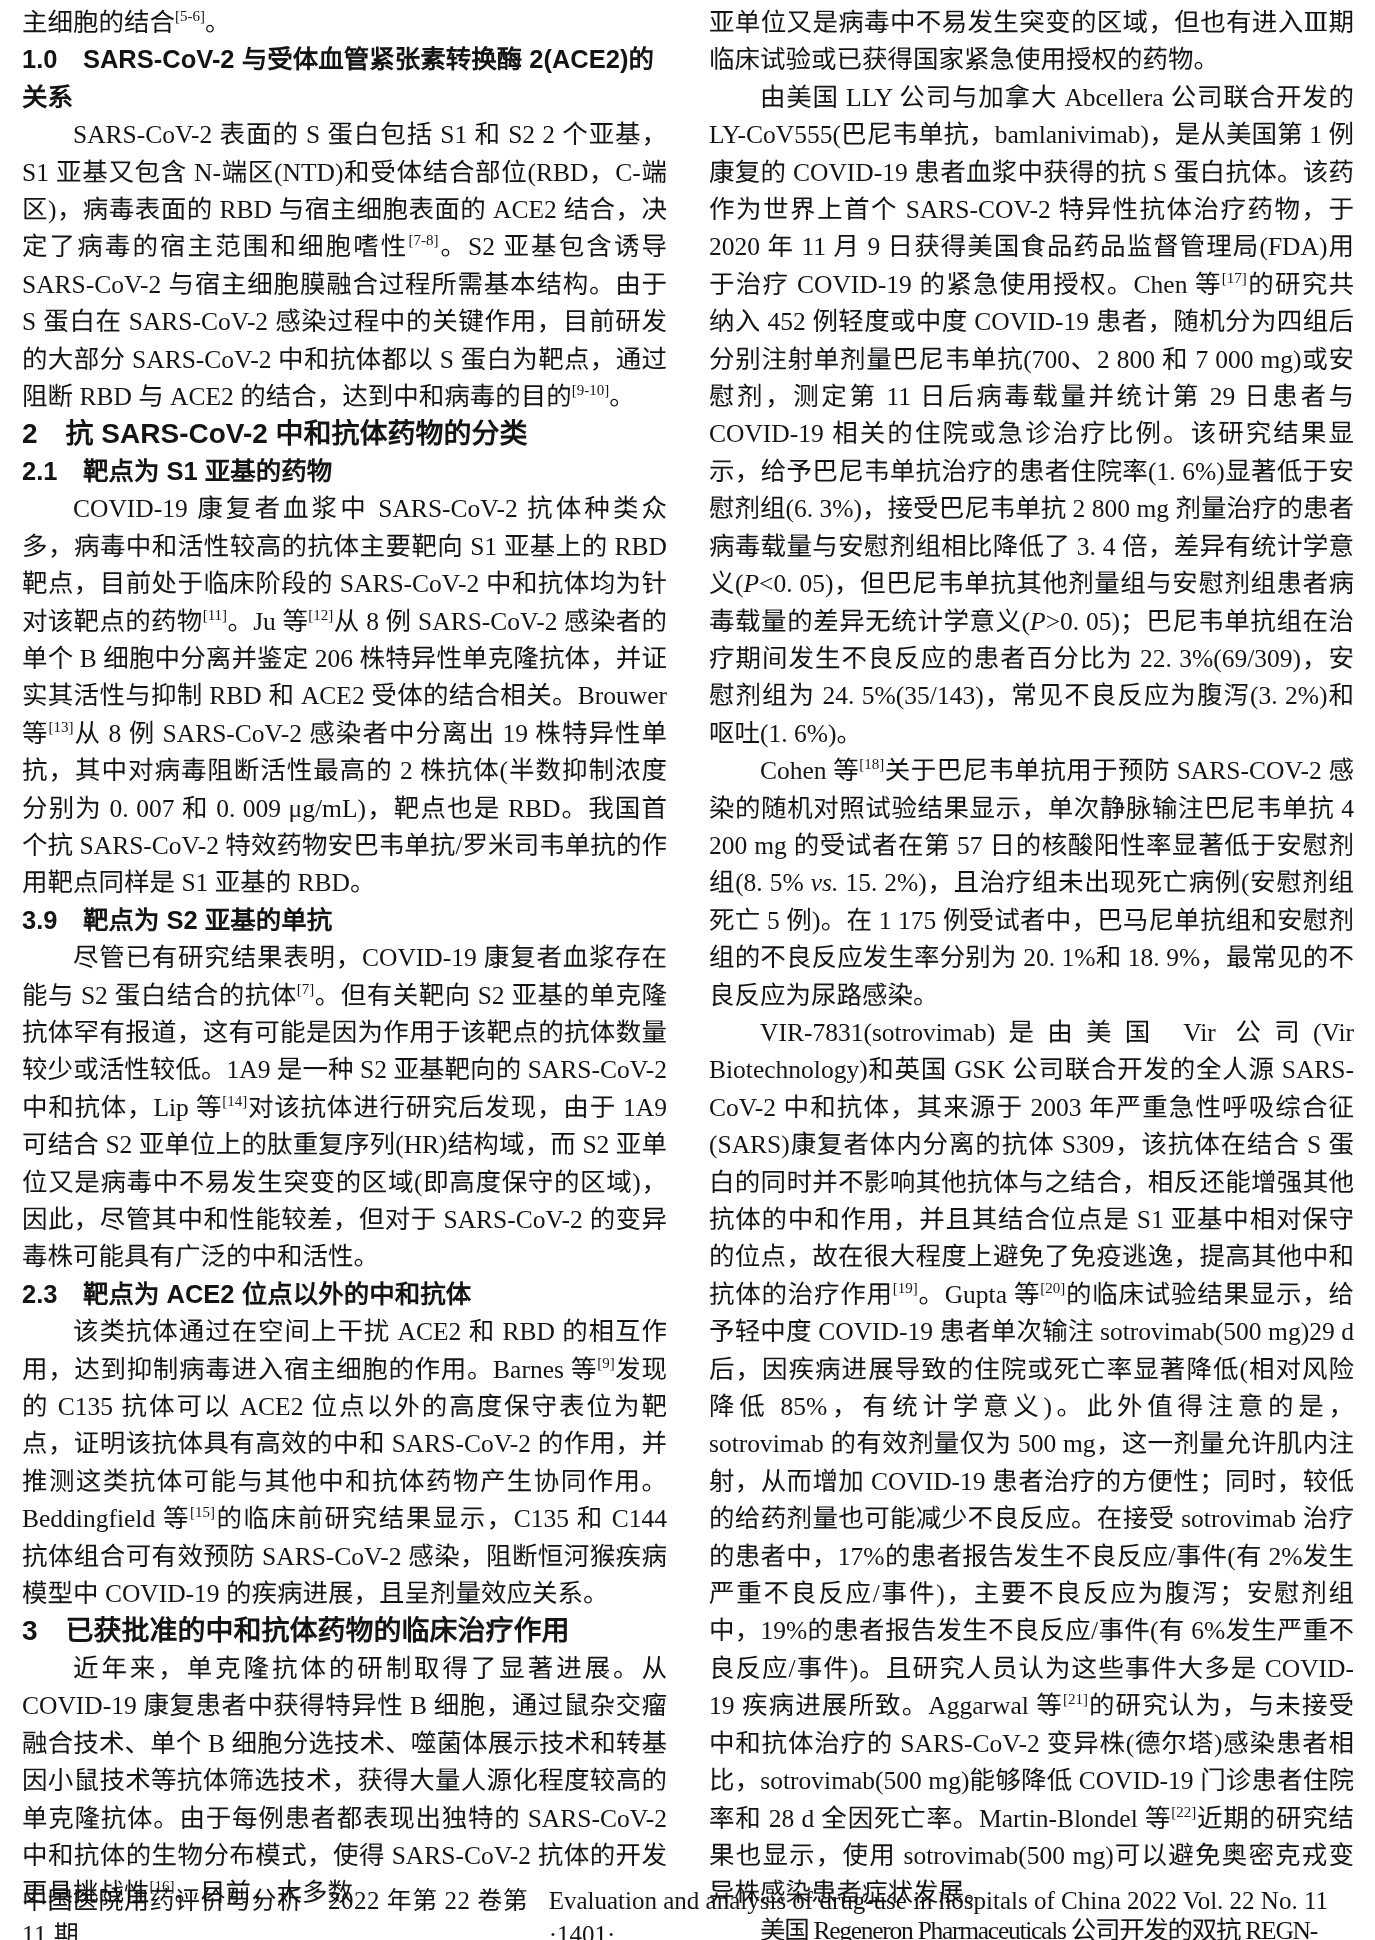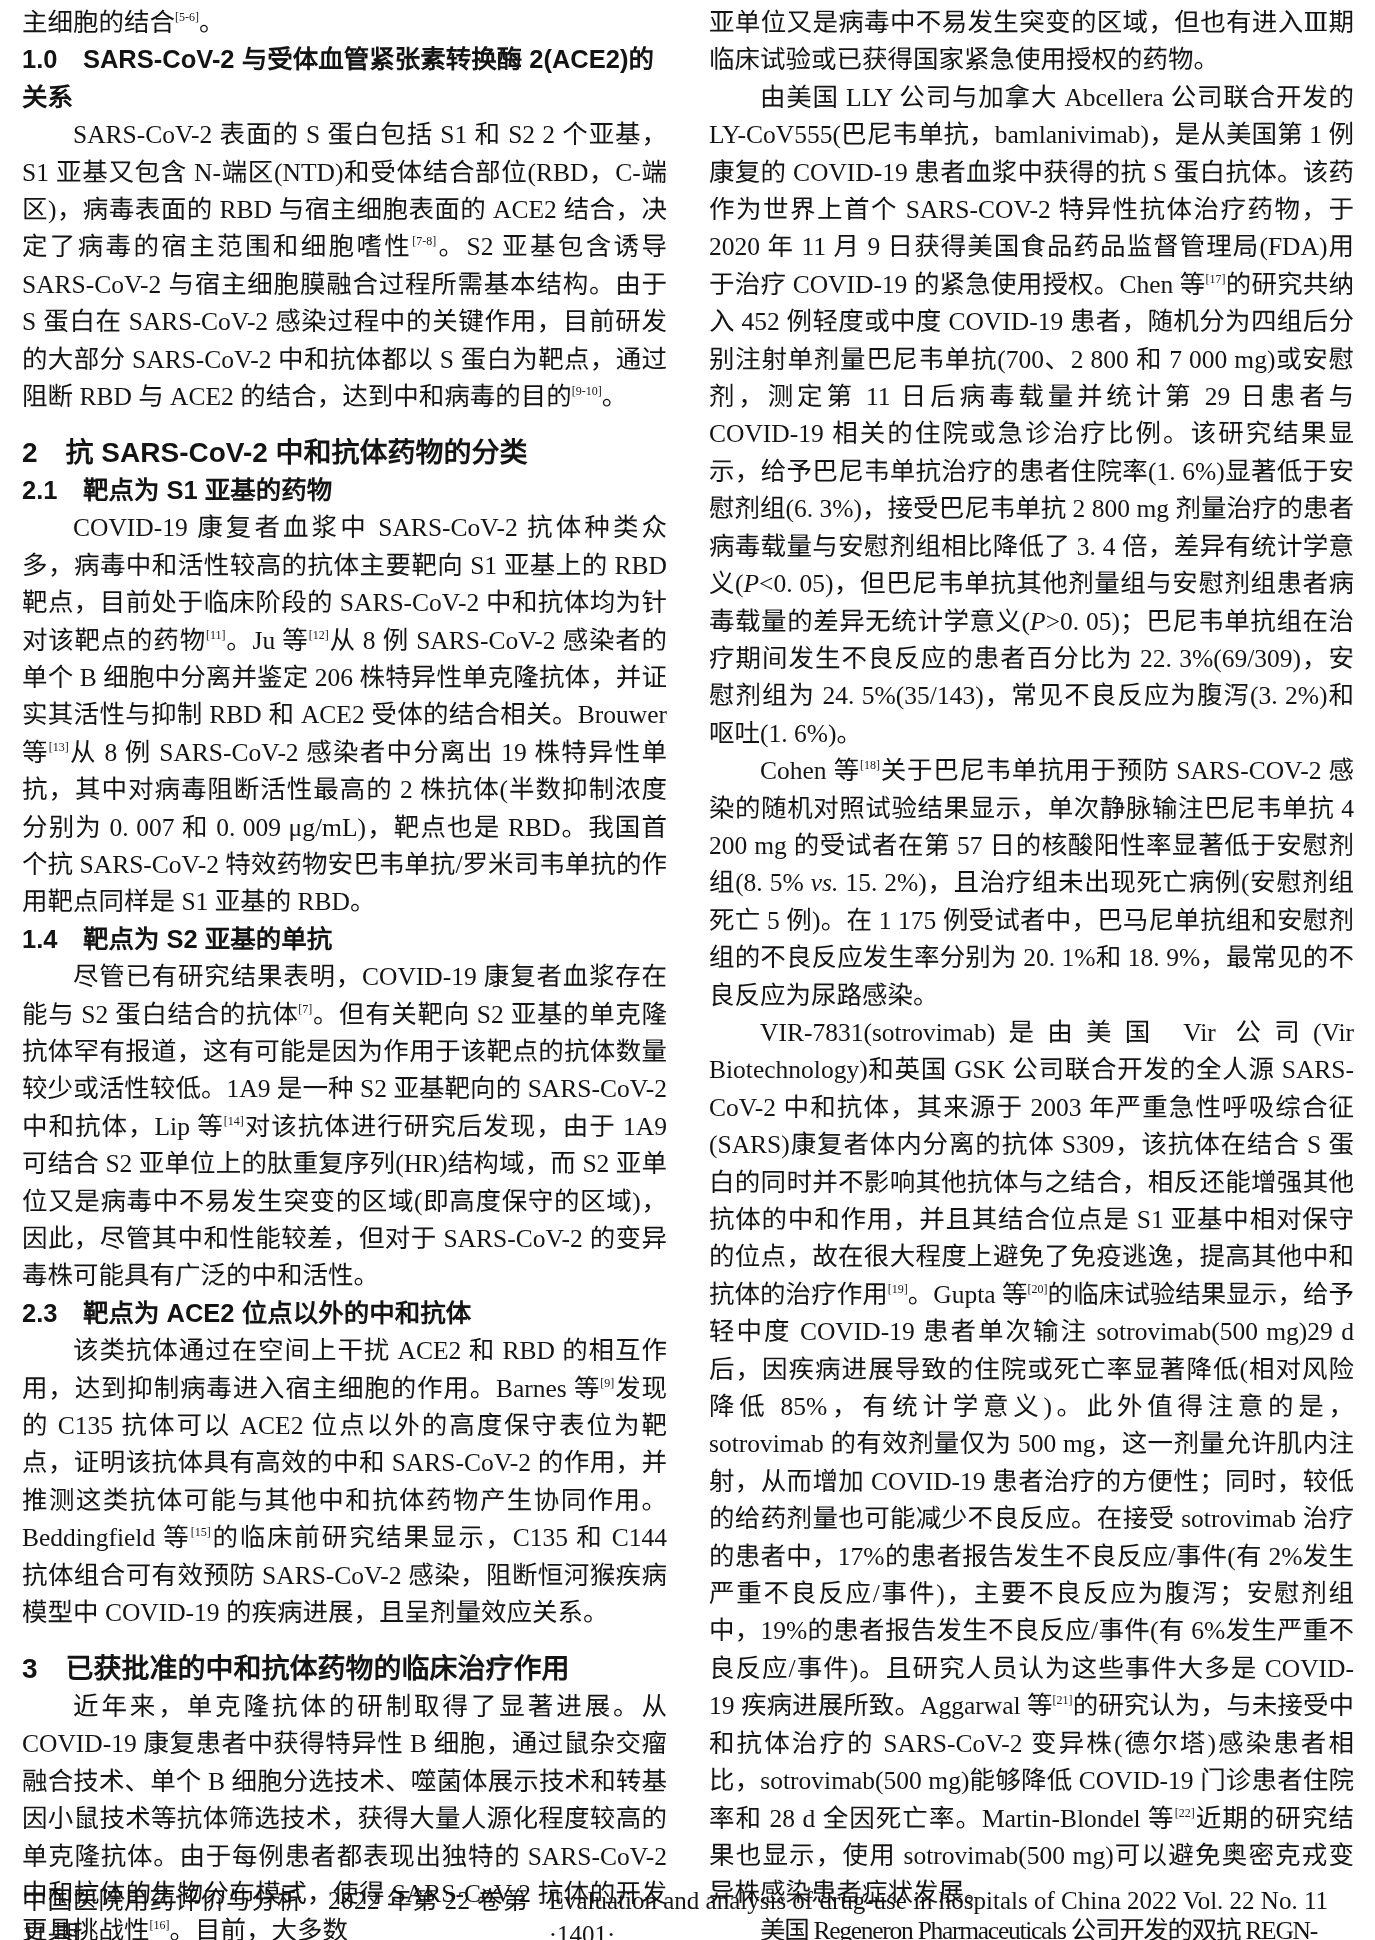--- a/index.html
+++ b/index.html
@@ -22,28 +22,28 @@
     font-size: 25.5px;
     line-height: 37.4px;
     text-align: justify;
     margin: 0;
   }
   .blk.p { text-indent: 2em; }
   .blk.pcont { text-indent: 0; }
   .blk.pnw { text-indent: 2em; white-space: nowrap; letter-spacing: -0.05em; }
   .blk.h1 {
     font-family: "Liberation Sans", "DejaVu Sans", sans-serif;
-    font-weight: bold; font-size: 28px; text-align: left; margin-top: 19px;
+    font-weight: bold; font-size: 28px; text-align: left;
   }
   .blk.h2 {
     font-family: "Liberation Sans", "DejaVu Sans", sans-serif;
     font-weight: bold; font-size: 25.5px; text-align: left;
   }
   .blk sup {
-    font-size: 12px;
+    font-size: 15px;
     line-height: 0;
     vertical-align: 10px;
     letter-spacing: 0;
   }
   .blk i { font-style: italic; }
   .footer {
     position: absolute; left: 22px; top: 1884px;
     width: 1331px;
     display: flex; justify-content: space-between; align-items: baseline;
     font-size: 25px; line-height: 34px;
@@ -55,21 +55,21 @@
 
 <div class="page">
   <div class="cols">
     <div class="col">
         <div class="blk pcont">主细胞的结合<sup>[5-6]</sup>。</div>
         <div class="blk h2">1.0　SARS-CoV-2 与受体血管紧张素转换酶 2(ACE2)的关系</div>
         <div class="blk p">SARS-CoV-2 表面的 S 蛋白包括 S1 和 S2 2 个亚基，S1 亚基又包含 N-端区(NTD)和受体结合部位(RBD，C-端区)，病毒表面的 RBD 与宿主细胞表面的 ACE2 结合，决定了病毒的宿主范围和细胞嗜性<sup>[7-8]</sup>。S2 亚基包含诱导 SARS-CoV-2 与宿主细胞膜融合过程所需基本结构。由于 S 蛋白在 SARS-CoV-2 感染过程中的关键作用，目前研发的大部分 SARS-CoV-2 中和抗体都以 S 蛋白为靶点，通过阻断 RBD 与 ACE2 的结合，达到中和病毒的目的<sup>[9-10]</sup>。</div>
         <div class="blk h1">2　抗 SARS-CoV-2 中和抗体药物的分类</div>
         <div class="blk h2">2.1　靶点为 S1 亚基的药物</div>
         <div class="blk p">COVID-19 康复者血浆中 SARS-CoV-2 抗体种类众多，病毒中和活性较高的抗体主要靶向 S1 亚基上的 RBD 靶点，目前处于临床阶段的 SARS-CoV-2 中和抗体均为针对该靶点的药物<sup>[11]</sup>。Ju 等<sup>[12]</sup>从 8 例 SARS-CoV-2 感染者的单个 B 细胞中分离并鉴定 206 株特异性单克隆抗体，并证实其活性与抑制 RBD 和 ACE2 受体的结合相关。Brouwer 等<sup>[13]</sup>从 8 例 SARS-CoV-2 感染者中分离出 19 株特异性单抗，其中对病毒阻断活性最高的 2 株抗体(半数抑制浓度分别为 0. 007 和 0. 009 μg/mL)，靶点也是 RBD。我国首个抗 SARS-CoV-2 特效药物安巴韦单抗/罗米司韦单抗的作用靶点同样是 S1 亚基的 RBD。</div>
-        <div class="blk h2">1.4　靶点为 S2 亚基的单抗</div>
+        <div class="blk h2">3.9　靶点为 S2 亚基的单抗</div>
         <div class="blk p">尽管已有研究结果表明，COVID-19 康复者血浆存在能与 S2 蛋白结合的抗体<sup>[7]</sup>。但有关靶向 S2 亚基的单克隆抗体罕有报道，这有可能是因为作用于该靶点的抗体数量较少或活性较低。1A9 是一种 S2 亚基靶向的 SARS-CoV-2 中和抗体，Lip 等<sup>[14]</sup>对该抗体进行研究后发现，由于 1A9 可结合 S2 亚单位上的肽重复序列(HR)结构域，而 S2 亚单位又是病毒中不易发生突变的区域(即高度保守的区域)，因此，尽管其中和性能较差，但对于 SARS-CoV-2 的变异毒株可能具有广泛的中和活性。</div>
         <div class="blk h2">2.3　靶点为 ACE2 位点以外的中和抗体</div>
         <div class="blk p">该类抗体通过在空间上干扰 ACE2 和 RBD 的相互作用，达到抑制病毒进入宿主细胞的作用。Barnes 等<sup>[9]</sup>发现的 C135 抗体可以 ACE2 位点以外的高度保守表位为靶点，证明该抗体具有高效的中和 SARS-CoV-2 的作用，并推测这类抗体可能与其他中和抗体药物产生协同作用。Beddingfield 等<sup>[15]</sup>的临床前研究结果显示，C135 和 C144 抗体组合可有效预防 SARS-CoV-2 感染，阻断恒河猴疾病模型中 COVID-19 的疾病进展，且呈剂量效应关系。</div>
         <div class="blk h1">3　已获批准的中和抗体药物的临床治疗作用</div>
         <div class="blk p">近年来，单克隆抗体的研制取得了显著进展。从 COVID-19 康复患者中获得特异性 B 细胞，通过鼠杂交瘤融合技术、单个 B 细胞分选技术、噬菌体展示技术和转基因小鼠技术等抗体筛选技术，获得大量人源化程度较高的单克隆抗体。由于每例患者都表现出独特的 SARS-CoV-2 中和抗体的生物分布模式，使得 SARS-CoV-2 抗体的开发更具挑战性<sup>[16]</sup>。目前，大多数</div>
       </div>
     <div class="col">
         <div class="blk pcont">亚单位又是病毒中不易发生突变的区域，但也有进入Ⅲ期临床试验或已获得国家紧急使用授权的药物。</div>
         <div class="blk p">由美国 LLY 公司与加拿大 Abcellera 公司联合开发的 LY-CoV555(巴尼韦单抗，bamlanivimab)，是从美国第 1 例康复的 COVID-19 患者血浆中获得的抗 S 蛋白抗体。该药作为世界上首个 SARS-COV-2 特异性抗体治疗药物，于 2020 年 11 月 9 日获得美国食品药品监督管理局(FDA)用于治疗 COVID-19 的紧急使用授权。Chen 等<sup>[17]</sup>的研究共纳入 452 例轻度或中度 COVID-19 患者，随机分为四组后分别注射单剂量巴尼韦单抗(700、2 800 和 7 000 mg)或安慰剂，测定第 11 日后病毒载量并统计第 29 日患者与 COVID-19 相关的住院或急诊治疗比例。该研究结果显示，给予巴尼韦单抗治疗的患者住院率(1. 6%)显著低于安慰剂组(6. 3%)，接受巴尼韦单抗 2 800 mg 剂量治疗的患者病毒载量与安慰剂组相比降低了 3. 4 倍，差异有统计学意义(<i>P</i>&lt;0. 05)，但巴尼韦单抗其他剂量组与安慰剂组患者病毒载量的差异无统计学意义(<i>P</i>&gt;0. 05)；巴尼韦单抗组在治疗期间发生不良反应的患者百分比为 22. 3%(69/309)，安慰剂组为 24. 5%(35/143)，常见不良反应为腹泻(3. 2%)和呕吐(1. 6%)。</div>
         <div class="blk p">Cohen 等<sup>[18]</sup>关于巴尼韦单抗用于预防 SARS-COV-2 感染的随机对照试验结果显示，单次静脉输注巴尼韦单抗 4 200 mg 的受试者在第 57 日的核酸阳性率显著低于安慰剂组(8. 5% <i>vs.</i> 15. 2%)，且治疗组未出现死亡病例(安慰剂组死亡 5 例)。在 1 175 例受试者中，巴马尼单抗组和安慰剂组的不良反应发生率分别为 20. 1%和 18. 9%，最常见的不良反应为尿路感染。</div>

